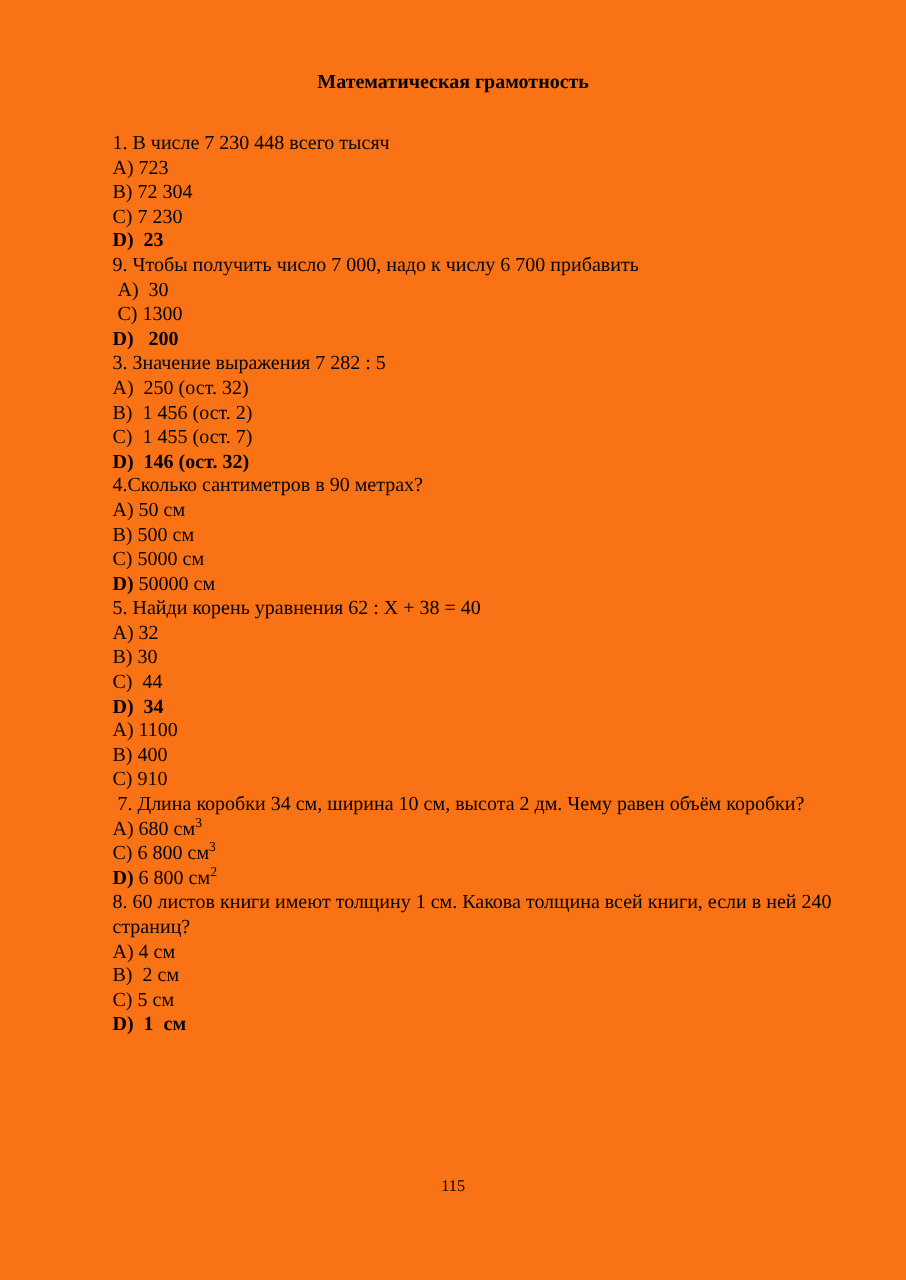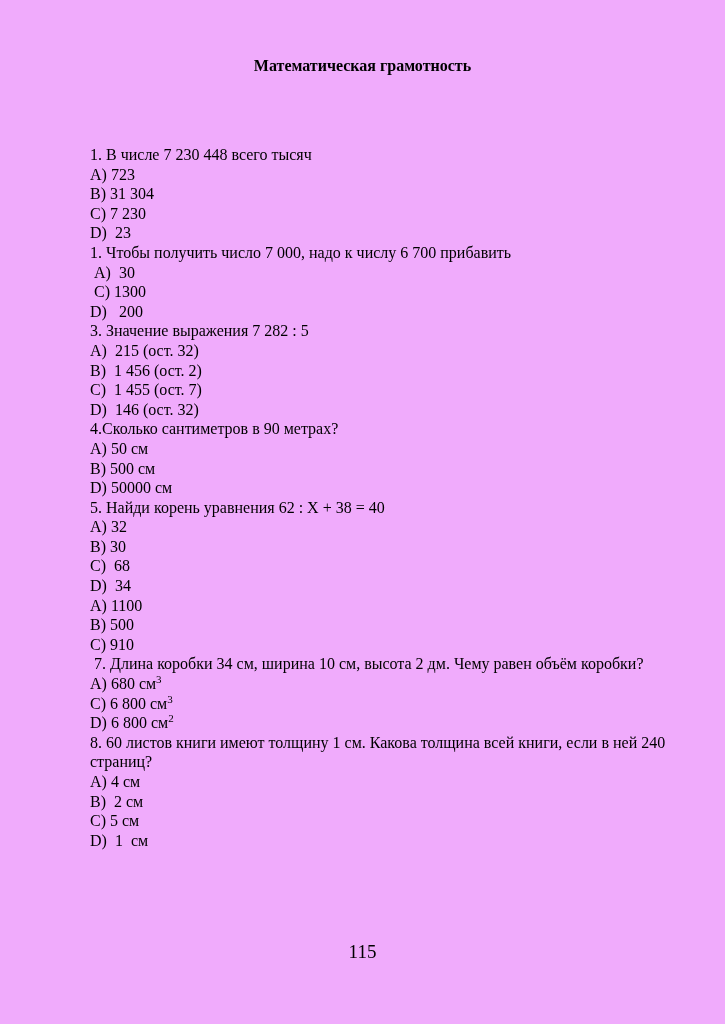--- a/index.html
+++ b/index.html
@@ -1,95 +1,95 @@
 <!DOCTYPE html>
 <html><head>
 <meta charset="utf-8">
 <style>
   html,body{margin:0;padding:0;background:#888;}
   .page{
     position:relative;
     width:725px;height:1024px;
     margin:0 auto;
-    background:#f0abfc;
+    background:#f97316;
     font-family:"Liberation Serif", serif;
     color:#000000;
     overflow:hidden;
   }
   .title{
     position:absolute;
     top:57px;left:0;width:100%;
     text-align:center;
     font-size:16px;
     font-weight:bold;
     margin:0;
   }
   .content{
     position:absolute;
     top:105px;left:90px;
     width:600px;
     font-size:16px;
     line-height:19.6px;
-    margin-top:40px;
   }
   .line{
     white-space:pre-wrap;
   }
-  .bold{font-weight:normal;}
+  .bold{font-weight:bold;}
   sup{font-size:11px;line-height:0;}
   .pagenum{
     position:absolute;
     top:941px;left:0;width:100%;
     text-align:center;
-    font-size:19px;
+    font-size:13px;
   }
 </style>
 </head>
 <body>
 
 <div class="page">
   <h1 class="title">Математическая грамотность</h1>
 
   <div class="content" id="questions">
       <div>
         <div class="line">1. В числе 7 230 448 всего тысяч</div>
         <div class="line"><span>А) 723</span></div>
-        <div class="line"><span>В) 31 304</span></div>
+        <div class="line"><span>В) 72 304</span></div>
         <div class="line"><span>С) 7 230</span></div>
         <div class="line"><span class="bold">D)  23</span></div>
       </div>
       <div>
-        <div class="line">1. Чтобы получить число 7 000, надо к числу 6 700 прибавить</div>
+        <div class="line">9. Чтобы получить число 7 000, надо к числу 6 700 прибавить</div>
         <div class="line"><span> А)  30</span></div>
         <div class="line"><span> С) 1300</span></div>
         <div class="line"><span class="bold">D)   200</span></div>
       </div>
       <div>
         <div class="line">3. Значение выражения 7 282 : 5</div>
-        <div class="line"><span>А)  215 (ост. 32)</span></div>
+        <div class="line"><span>А)  250 (ост. 32)</span></div>
         <div class="line"><span>В)  1 456 (ост. 2)</span></div>
         <div class="line"><span>С)  1 455 (ост. 7)</span></div>
         <div class="line"><span class="bold">D)  146 (ост. 32)</span></div>
       </div>
       <div>
         <div class="line">4.Сколько сантиметров в 90 метрах?</div>
         <div class="line"><span>А) 50 см</span></div>
         <div class="line"><span>В) 500 см</span></div>
+        <div class="line"><span>С) 5000 см</span></div>
         <div class="line"><span class="bold">D)</span><span> 50000 см</span></div>
       </div>
       <div>
         <div class="line">5. Найди корень уравнения 62 : Х + 38 = 40</div>
         <div class="line"><span>А) 32</span></div>
         <div class="line"><span>В) 30</span></div>
-        <div class="line"><span>С)  68</span></div>
+        <div class="line"><span>С)  44</span></div>
         <div class="line"><span class="bold">D)  34</span></div>
       </div>
       <div>
         <div class="line"><span>А) 1100</span></div>
-        <div class="line"><span>В) 500</span></div>
+        <div class="line"><span>В) 400</span></div>
         <div class="line"><span>С) 910</span></div>
       </div>
       <div>
         <div class="line"> 7. Длина коробки 34 см, ширина 10 см, высота 2 дм. Чему равен объём коробки?</div>
         <div class="line"><span>А) 680 см</span><sup>3</sup></div>
         <div class="line"><span>С) 6 800 см</span><sup>3</sup></div>
         <div class="line"><span class="bold">D)</span><span> 6 800 см</span><sup>2</sup></div>
       </div>
       <div>
         <div class="line">8. 60 листов книги имеют толщину 1 см. Какова толщина всей книги, если в ней 240 страниц?</div>

